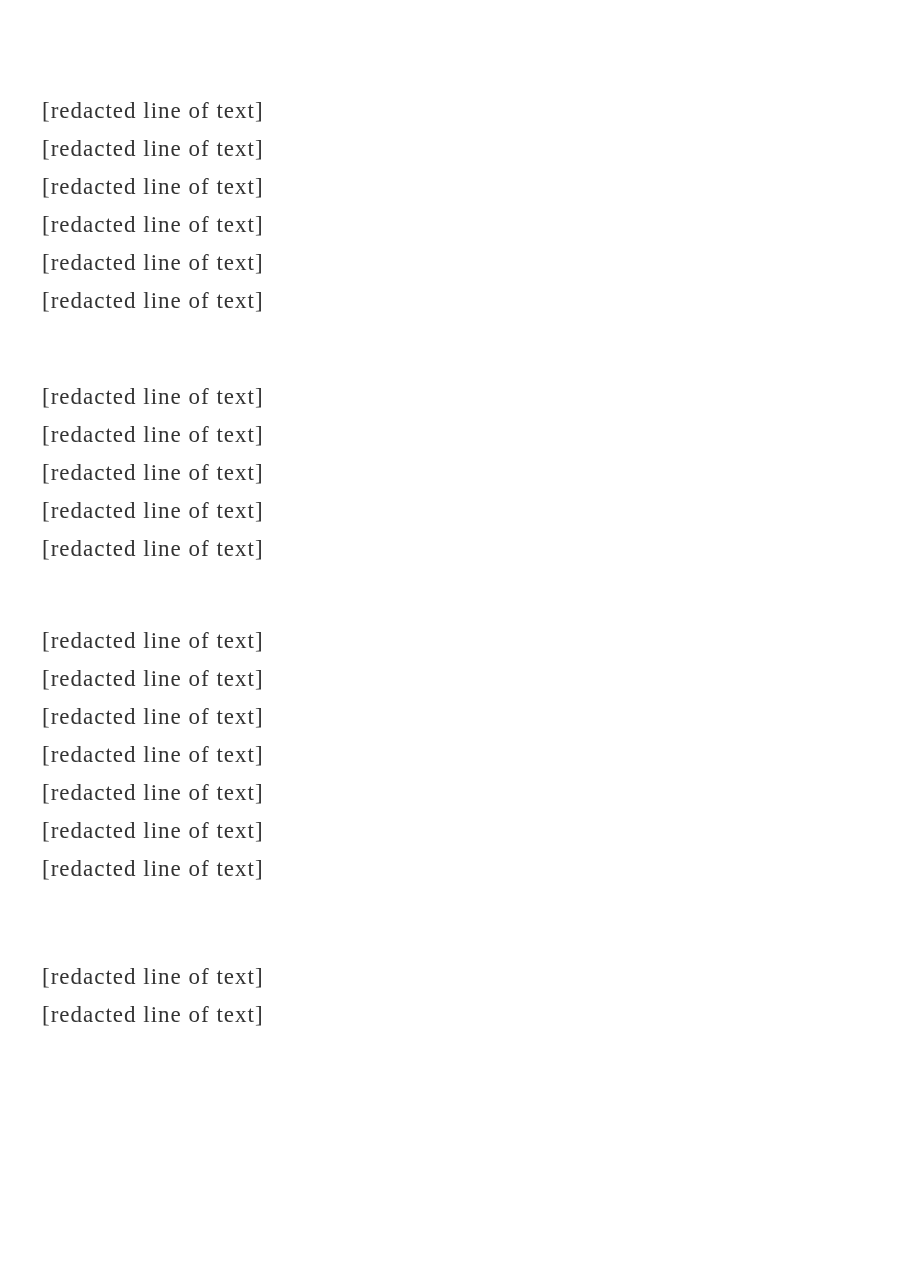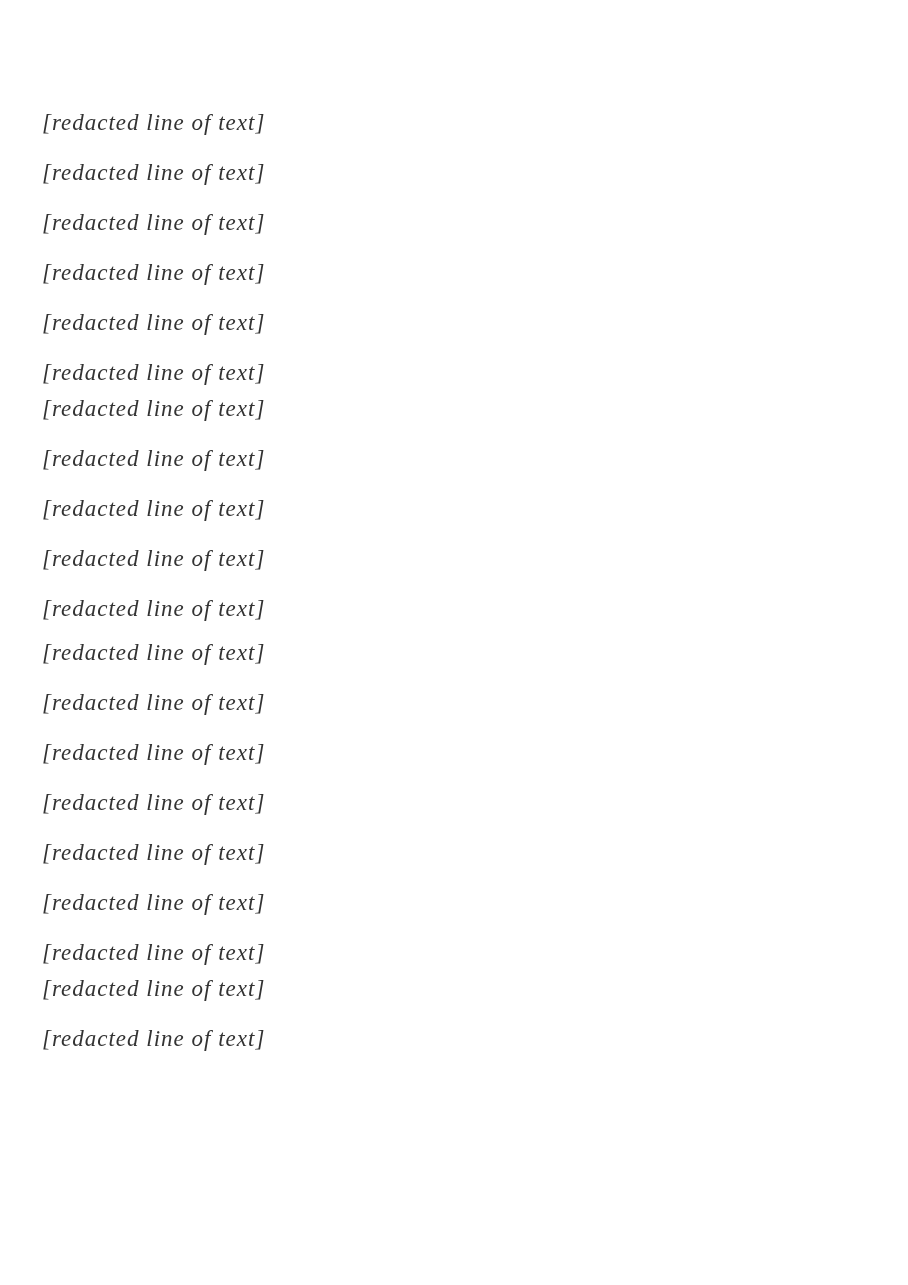--- a/index.html
+++ b/index.html
@@ -20,22 +20,20 @@
     position: absolute;
     left: 42px;
     right: 30px;
   }
   .line {
     font-size: 23px;
     line-height: 38px;
     letter-spacing: 1px;
     white-space: pre-wrap;
     color: #333333;
-    font-style: italic;
-    margin-top: 12px;
   }
   #para-1 { top: 92px; }
   #para-2 { top: 378px; }
   #para-3 { top: 622px; }
   #para-4 { top: 958px; }
 </style>
 </head>
 <body>
 
 <div class="page">

